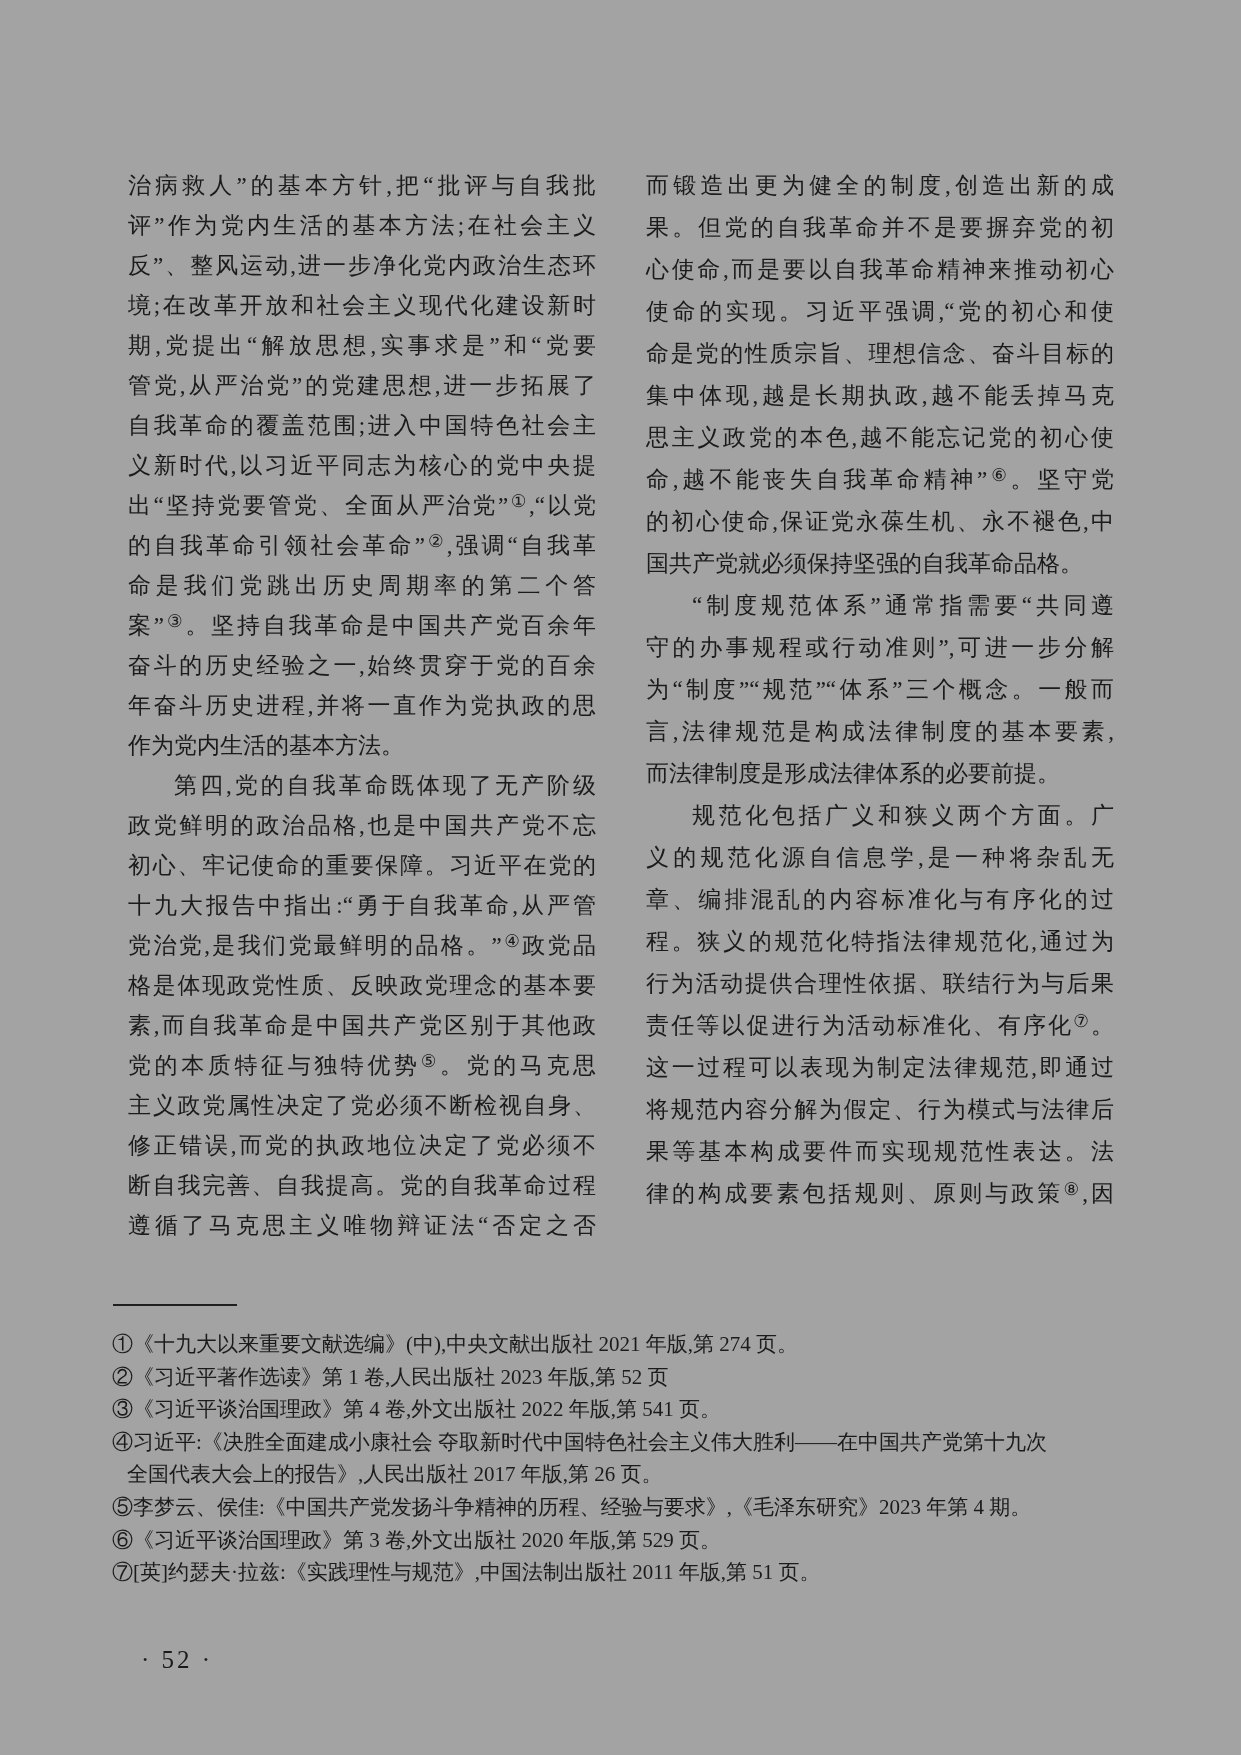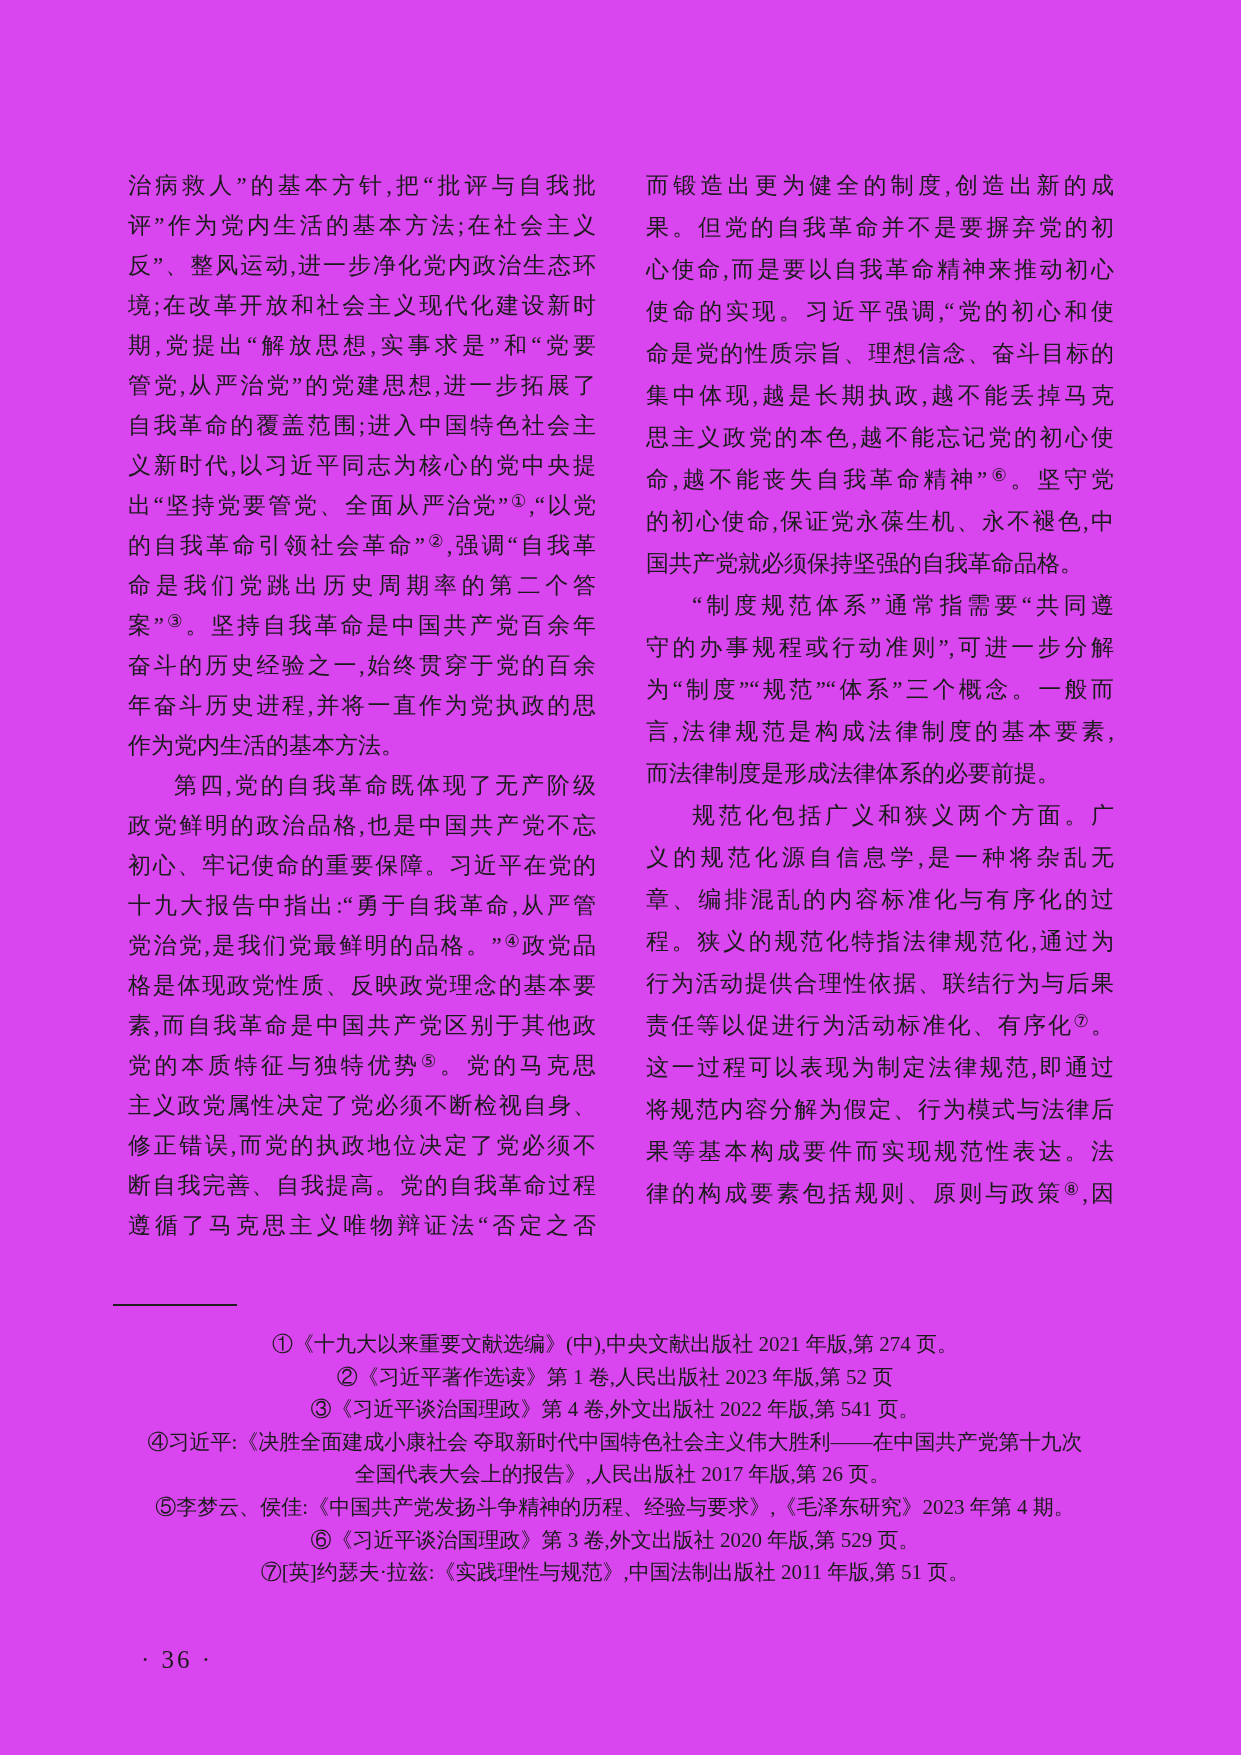--- a/index.html
+++ b/index.html
@@ -1,19 +1,19 @@
 <!DOCTYPE html>
 <html><head>
 <meta charset="utf-8">
 <style>
   html,body { margin:0; padding:0; background:#e8e8e8; }
   .page {
     position:relative;
     width:1241px; height:1755px;
-    background:#d946ef;
+    background:#a3a3a3;
     color:#1b1b1b;
     font-family:"Liberation Serif","DejaVu Serif",serif;
     margin:0 auto;
     overflow:hidden;
   }
   .col { position:absolute; }
   .col-left  { left:128px; top:166px; width:468px; font-size:23px; line-height:40px; }
   .col-right { left:646px; top:165px; width:468px; font-size:23px; line-height:42px; }
   .col .line {
     text-align:justify;
@@ -24,21 +24,21 @@
   .col .line.indent { text-indent:2em; }
   sup.ref { font-size:0.76em; vertical-align:0.34em; line-height:0; }
   .fn-rule {
     position:absolute; left:113px; top:1304px;
     width:124px; height:2px; background:#1f1f1f;
   }
   .footnotes {
     position:absolute; left:112px; top:1328px; width:1006px;
     font-size:21px; line-height:32.6px;
   }
-  .footnotes .line { text-align:center; white-space:nowrap; }
+  .footnotes .line { text-align:left; white-space:nowrap; }
   .footnotes .line.cont { padding-left:15px; }
   .page-num {
     position:absolute; left:141px; top:1646px;
     font-size:25px; letter-spacing:3px;
   }
 </style>
 </head>
 <body>
 
 <div class="page">
@@ -102,14 +102,14 @@
   <div class="footnotes" id="footnotes">
       <div class="line">①《十九大以来重要文献选编》(中),中央文献出版社 2021 年版,第 274 页。</div>
       <div class="line">②《习近平著作选读》第 1 卷,人民出版社 2023 年版,第 52 页</div>
       <div class="line">③《习近平谈治国理政》第 4 卷,外文出版社 2022 年版,第 541 页。</div>
       <div class="line">④习近平:《决胜全面建成小康社会 夺取新时代中国特色社会主义伟大胜利——在中国共产党第十九次</div>
       <div class="line cont">全国代表大会上的报告》,人民出版社 2017 年版,第 26 页。</div>
       <div class="line">⑤李梦云、侯佳:《中国共产党发扬斗争精神的历程、经验与要求》,《毛泽东研究》2023 年第 4 期。</div>
       <div class="line">⑥《习近平谈治国理政》第 3 卷,外文出版社 2020 年版,第 529 页。</div>
       <div class="line">⑦[英]约瑟夫·拉兹:《实践理性与规范》,中国法制出版社 2011 年版,第 51 页。</div>
     </div>
-  <div class="page-num">· 36 ·</div>
+  <div class="page-num">· 52 ·</div>
 </div>
 
 </body></html>

